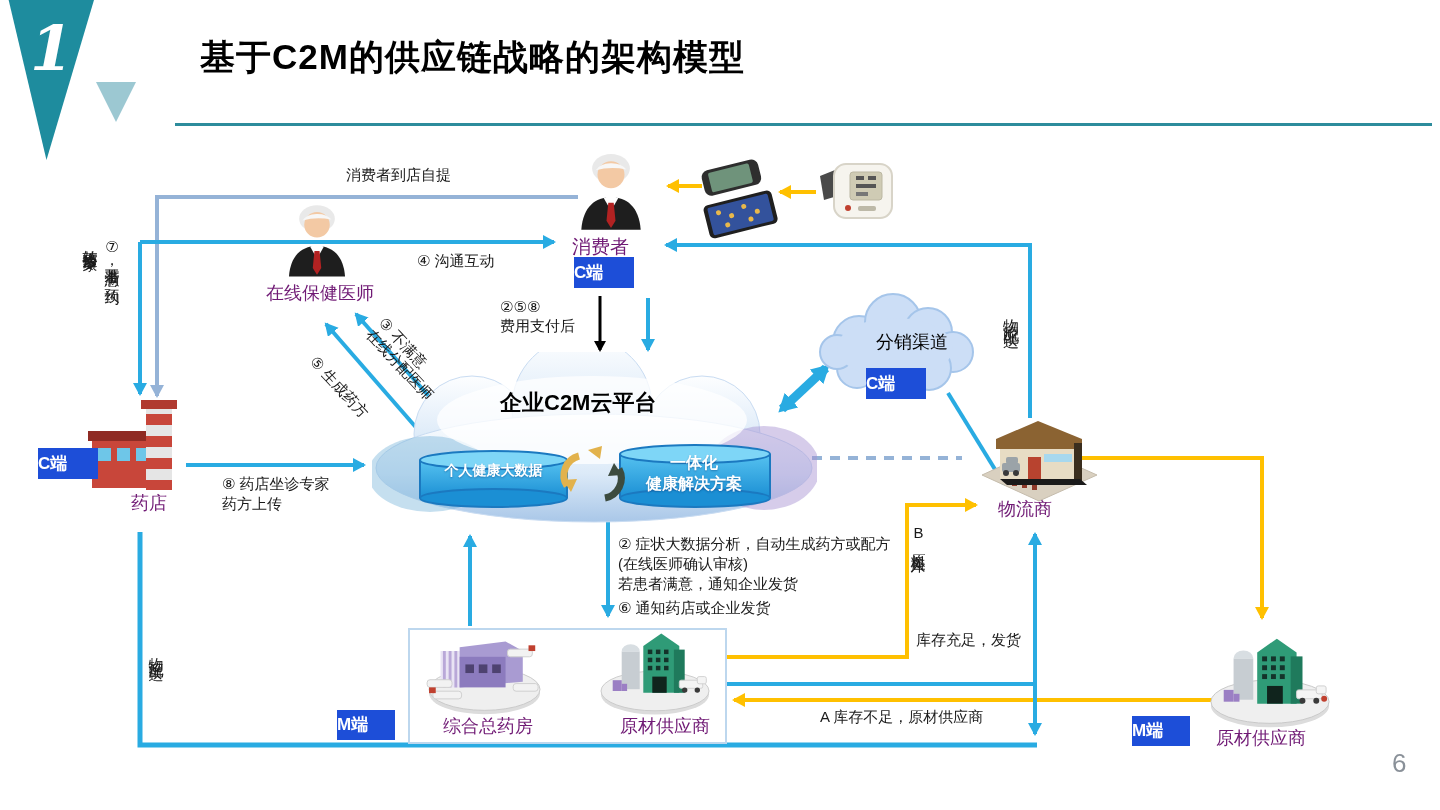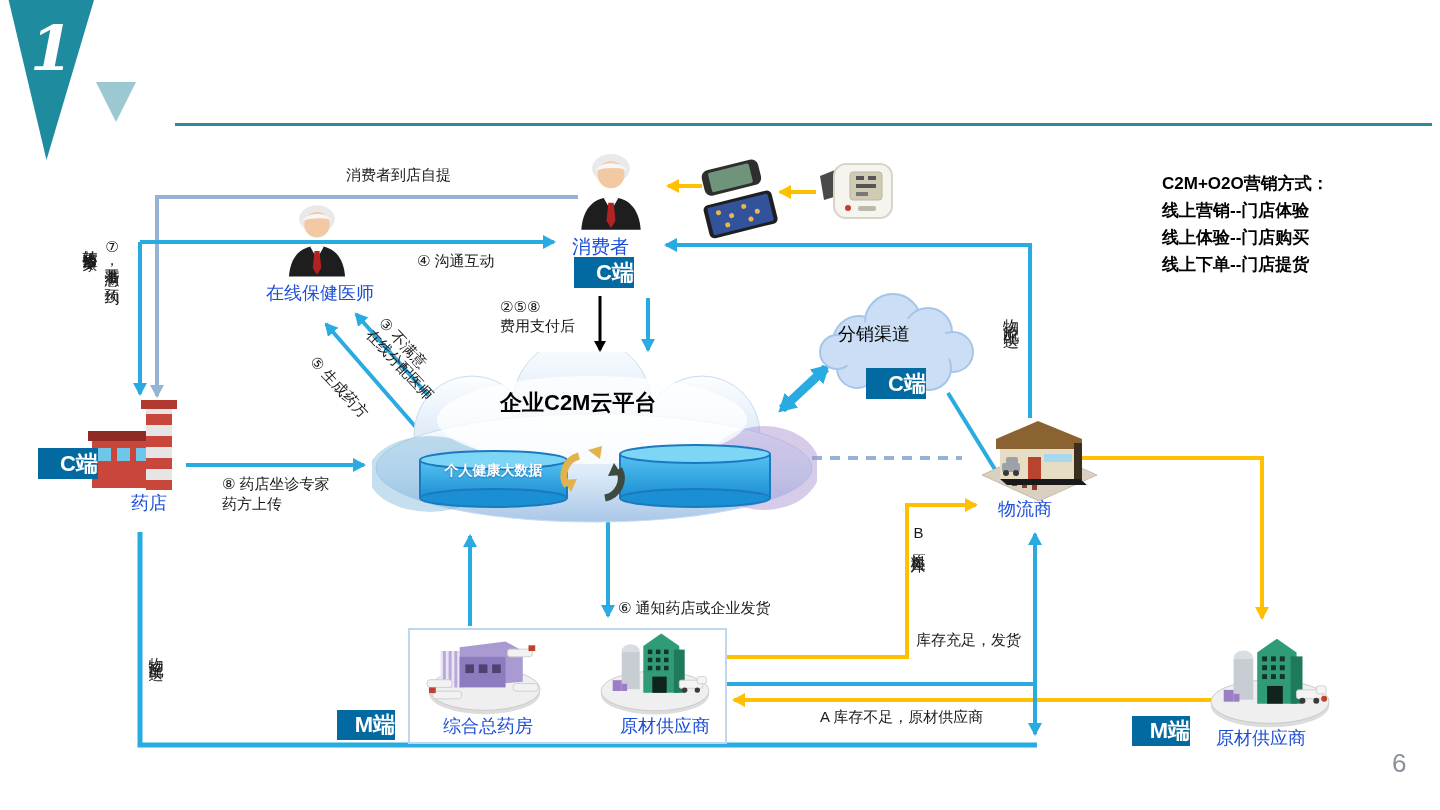--- a/index.html
+++ b/index.html
@@ -1,23 +1,23 @@
 <!DOCTYPE html>
 <html><head>
 <meta charset="utf-8">
 <style>
   html,body{margin:0;padding:0;background:#fff;}
   #stage{position:relative;width:1440px;height:810px;background:#ffffff;overflow:hidden;
          font-family:"Liberation Sans","DejaVu Sans",sans-serif;color:#000;}
   .abs{position:absolute;}
   .pre{white-space:pre-line;}
   .lbl{font-size:15px;line-height:19px;color:#1a1a1a;}
-  .node-lbl{font-size:18px;color:#1d4ed8;}
+  .node-lbl{font-size:18px;color:#701a75;}
   .vtext{writing-mode:vertical-rl;text-orientation:upright;letter-spacing:3px;font-size:15px;color:#1a1a1a;}
-  .badge{background:#0369a1;color:#fff;font-weight:bold;font-size:22px;text-align:right;
+  .badge{background:#1d4ed8;color:#fff;font-weight:bold;font-size:17px;text-align:left;
          line-height:31px;width:60px;height:31px;}
   .rot{transform-origin:0 0;transform:rotate(47deg);}
   #title{font-size:35px;font-weight:bold;letter-spacing:1px;}
   #rule{height:3px;background:#2D8C9C;}
   .tri-big{width:88px;height:160px;background:#1E8C9E;clip-path:polygon(3% 0,100% 0,46% 100%);}
   .tri-sm{width:40px;height:40px;background:#9CC8D2;clip-path:polygon(0 0,100% 0,50% 100%);}
   #num1{font-family:"DejaVu Serif","Liberation Serif",serif;font-style:italic;font-weight:bold;
         font-size:62px;color:#fff;}
   #mktg{font-size:17px;font-weight:bold;line-height:27px;}
   .cloud-title{font-size:22px;font-weight:bold;}
@@ -25,28 +25,23 @@
   #pageno{font-size:26px;color:#8a9199;}
 </style>
 </head>
 <body>
 
 <div id="stage">
 
   <div class="abs tri-big" style="left:6px;top:0"></div>
   <div class="abs tri-sm" style="left:96px;top:82px"></div>
   <div id="num1" class="abs" style="left:30px;top:12px">1</div>
+  <div id="title" class="abs" style="left:200px;top:34px">基于C2M的供应链战略的架构模型</div>
   <div id="rule" class="abs" style="left:175px;top:123px;width:1257px"></div>
 
-  <div id="mktg" class="abs" style="left:1162px;top:170px">
-    <div>C2M+O2O营销方式：</div>
-    <div class="pre">线上营销--门店体验
-线上体验--门店购买
-线上下单--门店提货</div>
-  </div>
 
   <svg class="abs" style="left:0;top:0" width="1440" height="810">
     <defs>
       <marker id="aB" markerUnits="userSpaceOnUse" markerWidth="22" markerHeight="22" refX="11" refY="7" orient="auto-start-reverse">
           <path d="M0,0 L13,7 L0,14 Z" fill="#29ABE2"></path>
         </marker>
       <marker id="aY" markerUnits="userSpaceOnUse" markerWidth="22" markerHeight="22" refX="11" refY="7" orient="auto-start-reverse">
           <path d="M0,0 L13,7 L0,14 Z" fill="#FFC000"></path>
         </marker>
       <marker id="aG" markerUnits="userSpaceOnUse" markerWidth="22" markerHeight="22" refX="11" refY="7" orient="auto-start-reverse">
@@ -142,35 +137,37 @@
     <g>
       <path d="M207,104 a20,20 0 0 0 -12,30" fill="none" stroke="#E2B24C" stroke-width="7"></path>
       <path d="M199,140 L191,128 L205,127 Z" fill="#E2B24C"></path>
       <path d="M233,146 a20,20 0 0 0 14,-29" fill="none" stroke="#3C4B3F" stroke-width="7"></path>
       <path d="M242,111 L250,123 L236,124 Z" fill="#3C4B3F"></path>
       <path d="M216,98 l14,-4 -2,13 Z" fill="#E2B24C"></path>
     </g>
   </svg>
   <div class="abs cloud-title" style="left:500px;top:388px;width:210px">企业C2M云平台</div>
   <div class="abs cyl-txt" style="left:420px;top:462px;width:147px;font-size:14px">个人健康大数据</div>
+  <div class="abs cyl-txt pre" style="left:618px;top:452px;width:152px;font-size:16px;line-height:21px">一体化
+健康解决方案</div>
 
   <svg class="abs" style="left:815px;top:290px" width="162" height="106" viewBox="0 0 162 106">
     <g fill="#CCDEF6" stroke="#A5C5EA" stroke-width="2">
       <circle cx="44" cy="52" r="26"></circle>
         <circle cx="78" cy="32" r="28"></circle>
         <circle cx="113" cy="42" r="24"></circle>
       <circle cx="138" cy="62" r="20"></circle>
         <circle cx="114" cy="78" r="22"></circle>
         <circle cx="78" cy="84" r="22"></circle>
       <circle cx="42" cy="78" r="20"></circle>
         <circle cx="22" cy="62" r="17"></circle>
     </g>
     <ellipse cx="80" cy="58" rx="58" ry="30" fill="#CCDEF6"></ellipse>
   </svg>
-  <div class="abs" style="left:838px;top:322px;width:110px;text-align:left;font-size:18px">分销渠道</div>
+  <div class="abs" style="left:838px;top:330px;width:110px;text-align:right;font-size:18px">分销渠道</div>
 
   <svg class="abs" style="left:575px;top:148px" width="72" height="86" viewBox="0 0 80 90">
     <ellipse cx="40" cy="20" rx="21" ry="16" fill="#E9E9E9"></ellipse>
     <circle cx="40" cy="27" r="15" fill="#F3C9A4"></circle>
     <path d="M23,22 a19,13 0 0 1 34,-1 a30,10 0 0 0 -34,1 Z" fill="#F7F7F7"></path>
     <path d="M7,88 C9,62 23,52 40,52 C57,52 71,62 73,88 Z" fill="#1E1E1E"></path>
     <polygon points="32,53 40,67 48,53 44,51 36,51" fill="#fff"></polygon>
     <polygon points="37,58 43,58 45,78 40,86 35,78" fill="#B22222"></polygon>
   </svg>
   <div class="abs node-lbl" style="left:572px;top:234px;font-size:19px">消费者</div>
@@ -366,19 +363,22 @@
   <div class="abs vtext" style="left:80px;top:238px;letter-spacing:1px">转药店坐诊专家</div>
   <div class="abs lbl pre" style="left:500px;top:297px">②⑤⑧
 费用支付后</div>
   <div class="abs lbl pre rot" style="left:388px;top:314px;line-height:17px">③ 不满意
 在线分配医师</div>
   <div class="abs lbl rot" style="left:320px;top:352px">⑤ 生成药方</div>
   <div class="abs lbl pre" style="left:222px;top:474px;line-height:20px">⑧ 药店坐诊专家
 药方上传</div>
   <div class="abs vtext" style="left:1000px;top:306px;font-size:16px;letter-spacing:5px">物流配送</div>
   <div class="abs vtext" style="left:146px;top:646px">物流配送</div>
+  <div class="abs lbl pre" style="left:618px;top:534px;line-height:20px">② 症状大数据分析，自动生成药方或配方
+  (在线医师确认审核)
+  若患者满意，通知企业发货</div>
   <div class="abs lbl" style="left:618px;top:598px">⑥ 通知药店或企业发货</div>
   <div class="abs vtext" style="left:908px;top:524px;letter-spacing:1px">B原料入库</div>
   <div class="abs lbl" style="left:916px;top:630px">库存充足，发货</div>
   <div class="abs lbl" style="left:820px;top:707px">A 库存不足，原材供应商</div>
 
   <div id="pageno" class="abs" style="left:1392px;top:748px">6</div>
 </div>
 
 </body></html>

